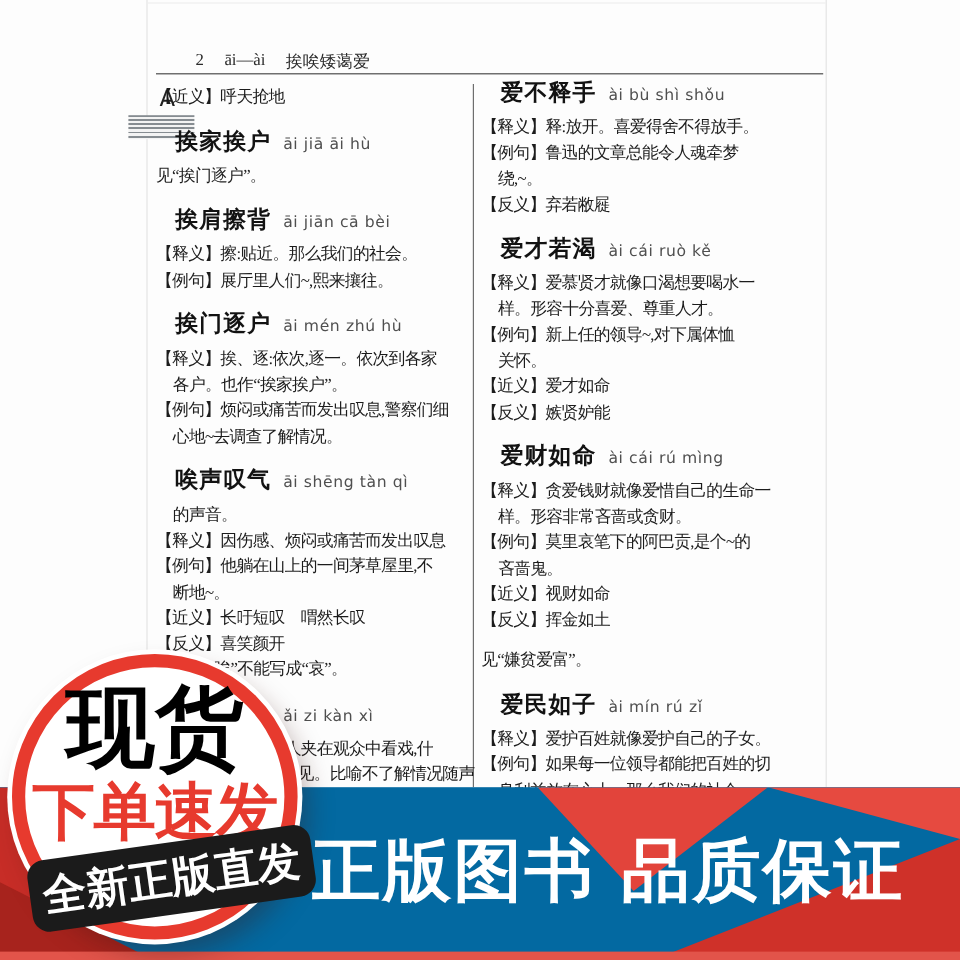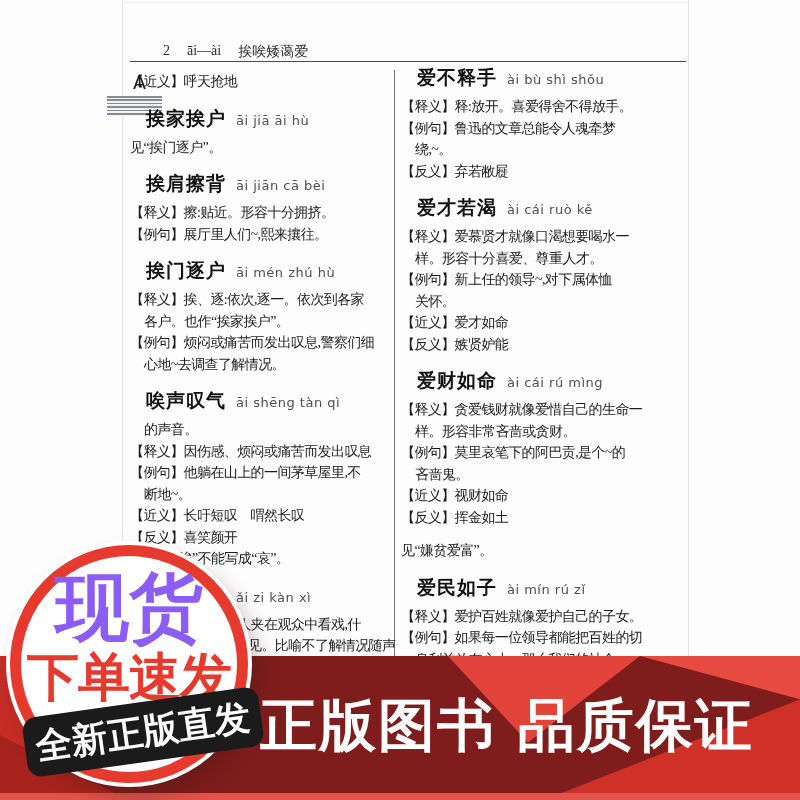--- a/index.html
+++ b/index.html
@@ -94,21 +94,21 @@
   <div class="column left">
       <div class="entry">
         <div class="line"><span>【近义】呼天抢地</span></div>
       </div>
       <div class="entry">
         <div class="headword-row"><span class="headword">挨家挨户</span><span class="pinyin">āi jiā āi hù</span></div>
         <div class="line"><span>见“挨门逐户”。</span></div>
       </div>
       <div class="entry">
         <div class="headword-row"><span class="headword">挨肩擦背</span><span class="pinyin">āi jiān cā bèi</span></div>
-        <div class="line"><span>【释义】擦:贴近。形容十分拥挤。</span></div>
+        <div class="line"><span>【释义】擦:贴近。那么我们的社会。</span></div>
         <div class="line"><span>【例句】展厅里人们~,熙来攘往。</span></div>
       </div>
       <div class="entry">
         <div class="headword-row"><span class="headword">挨门逐户</span><span class="pinyin">āi mén zhú hù</span></div>
         <div class="line"><span>【释义】挨、逐:依次,逐一。依次到各家</span></div>
         <div class="line cont"><span>各户。也作“挨家挨户”。</span></div>
         <div class="line"><span>【例句】烦闷或痛苦而发出叹息,警察们细</span></div>
         <div class="line cont"><span>心地~去调查了解情况。</span></div>
       </div>
       <div class="entry">
@@ -160,32 +160,32 @@
       </div>
       <div class="entry">
         <div class="headword-row"><span class="headword">爱民如子</span><span class="pinyin">ài mín rú zǐ</span></div>
         <div class="line"><span>【释义】爱护百姓就像爱护自己的子女。</span></div>
         <div class="line"><span>【例句】如果每一位领导都能把百姓的切</span></div>
         <div class="line cont"><span>身利益放在心上,~,那么我们的社会</span></div>
         <div class="line cont"><span>就会更加和谐了。</span></div>
       </div>
     </div>
 
-  <div class="banner" style="background: #7f1d1d;">
+  <div class="banner" style="background: #0369a1;">
     <div class="facet f1"></div>
     <div class="facet f2"></div>
     <div class="facet f3"></div>
     <div class="facet f4"></div>
     <div class="facet f5"></div>
     <div class="banner-strip"></div>
     <div class="banner-text" style="color: rgb(255, 255, 255);">正版图书 品质保证</div>
   </div>
 
   <div class="badge">
     <div class="badge-circle" style="border-color: rgb(231, 58, 46);"></div>
-    <div class="badge-line1" style="color: #8b5cf6;">现货</div>
+    <div class="badge-line1" style="color: #000000;">现货</div>
     <div class="badge-line2" style="color: rgb(231, 58, 46);">下单速发</div>
   </div>
   <div class="ribbon" style="background: rgb(27, 27, 27);">
     <span class="ribbon-text" style="color: rgb(255, 255, 255);">全新正版直发</span>
   </div>
 
 </div>
 
 </body></html>

